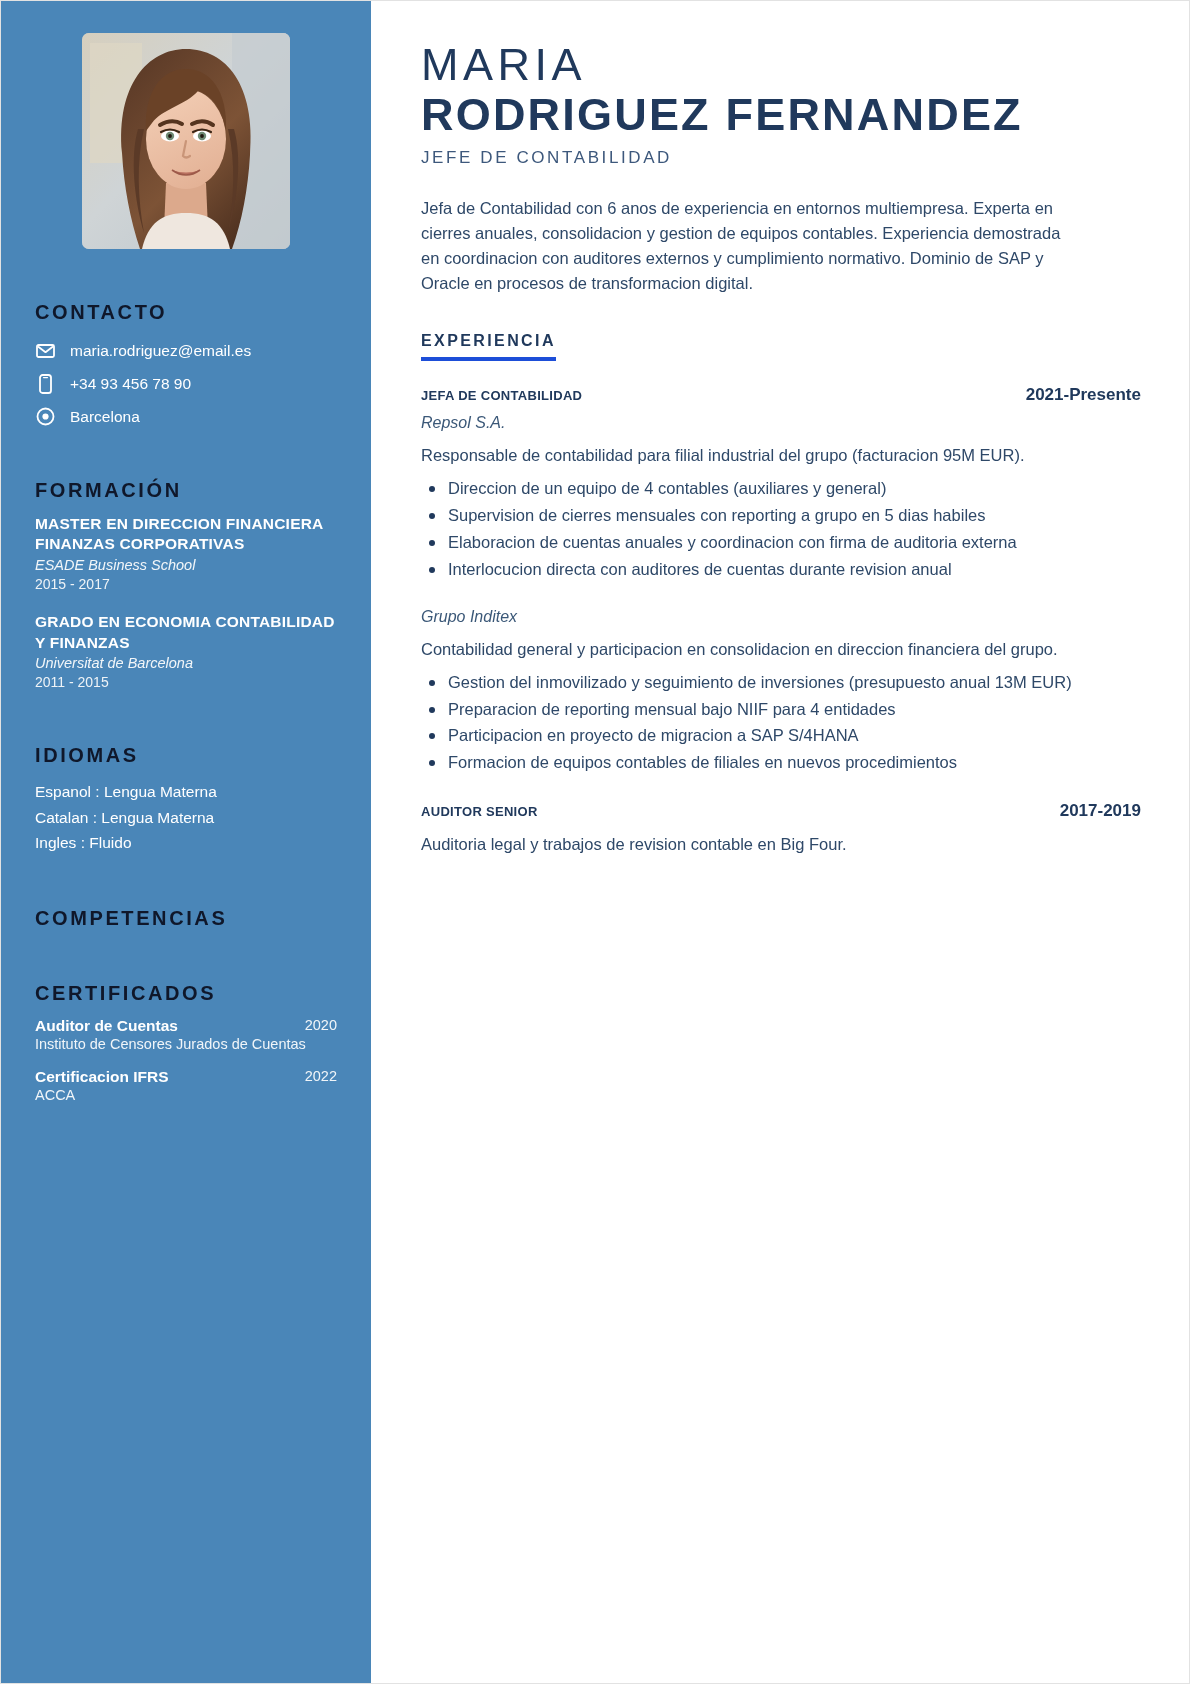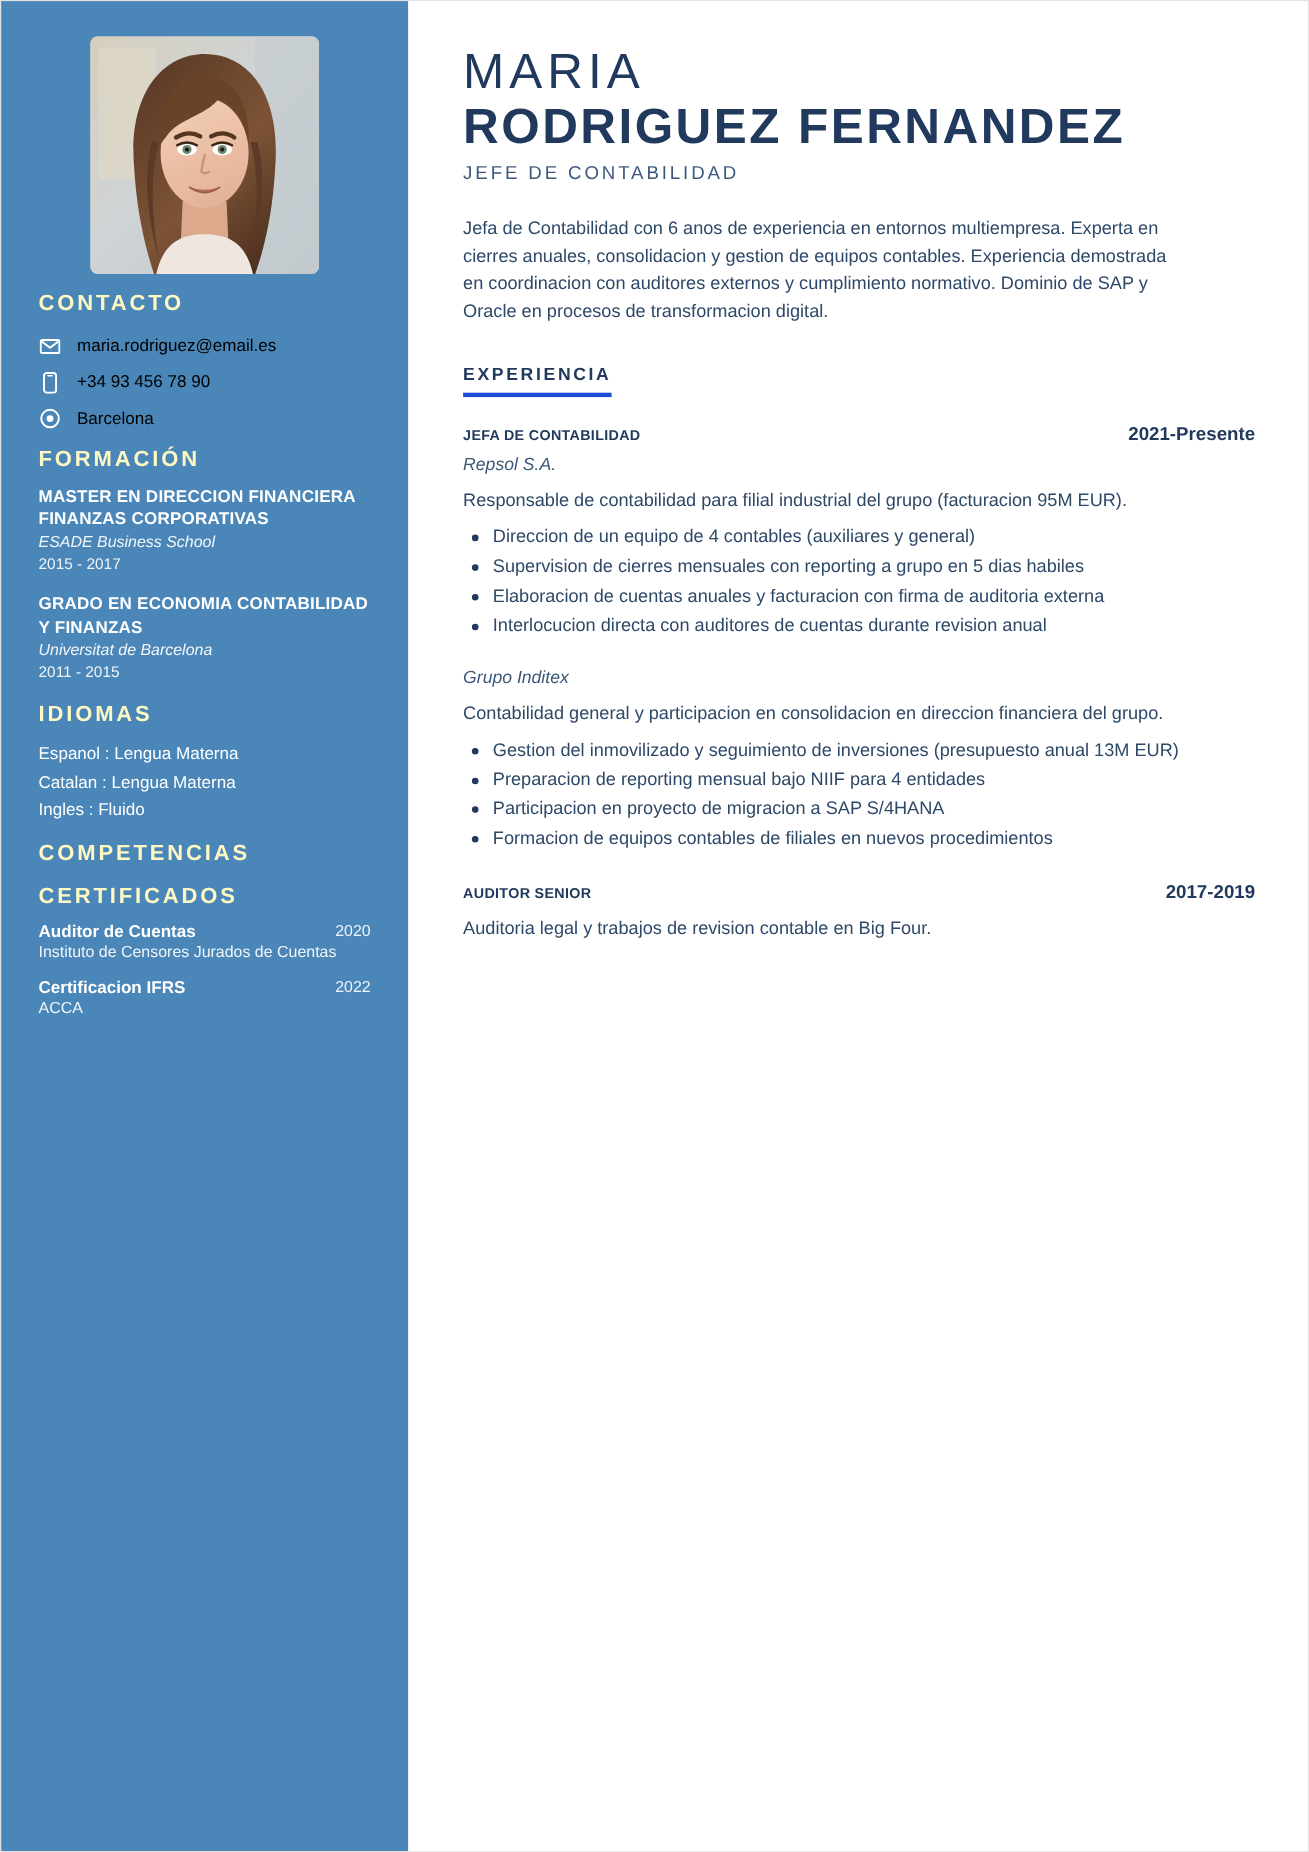--- a/index.html
+++ b/index.html
@@ -44,33 +44,33 @@
     overflow: hidden;
     position: relative;
     background: #b9c3c8;
   }
   .photo svg { display:block; width:100%; height:100%; }
 
   .side-h {
     font-size: 20px;
     font-weight: bold;
     letter-spacing: 2.6px;
-    color: #fef9c3;
-    margin-top: 16px;
+    color: #0f172a;
+    margin-top: 52px;
     margin-bottom: 16px;
   }
   .side-h.tight { margin-bottom: 12px; }
 
   .contact-row {
     display: flex;
     align-items: center;
     gap: 14px;
     margin-bottom: 12px;
     font-size: 15.5px;
-    color: #000000;
+    color: #ffffff;
   }
   .contact-row .ico {
     width: 21px; height: 21px;
     flex: 0 0 21px;
     display: flex; align-items: center; justify-content: center;
   }
   .contact-row .ico svg { display:block; }
 
   .edu-item { margin-bottom: 18px; }
   .edu-deg {
@@ -374,21 +374,21 @@
     <section class="job">
       <div class="job-head">
         <span class="job-role">JEFA DE CONTABILIDAD</span>
         <span class="job-dates">2021-Presente</span>
       </div>
       <div class="job-company">Repsol S.A.</div>
       <div class="job-desc">Responsable de contabilidad para filial industrial del grupo (facturacion 95M EUR).</div>
       <ul class="bullets">
         <li>Direccion de un equipo de 4 contables (auxiliares y general)</li>
         <li>Supervision de cierres mensuales con reporting a grupo en 5 dias habiles</li>
-        <li>Elaboracion de cuentas anuales y facturacion con firma de auditoria externa</li>
+        <li>Elaboracion de cuentas anuales y coordinacion con firma de auditoria externa</li>
         <li>Interlocucion directa con auditores de cuentas durante revision anual</li>
       </ul>
     </section>
 
     <section class="job">
       <div class="job-company">Grupo Inditex</div>
       <div class="job-desc">Contabilidad general y participacion en consolidacion en direccion financiera del grupo.</div>
       <ul class="bullets">
         <li>Gestion del inmovilizado y seguimiento de inversiones (presupuesto anual 13M EUR)</li>
         <li>Preparacion de reporting mensual bajo NIIF para 4 entidades</li>

